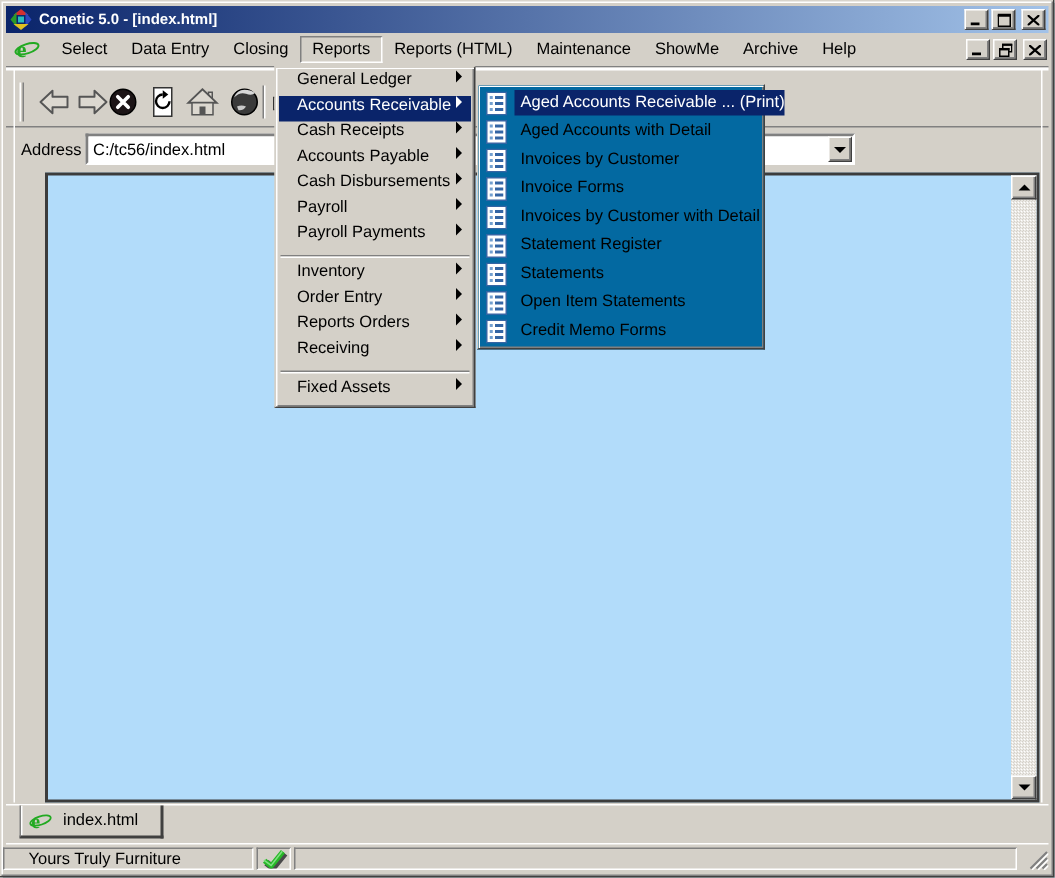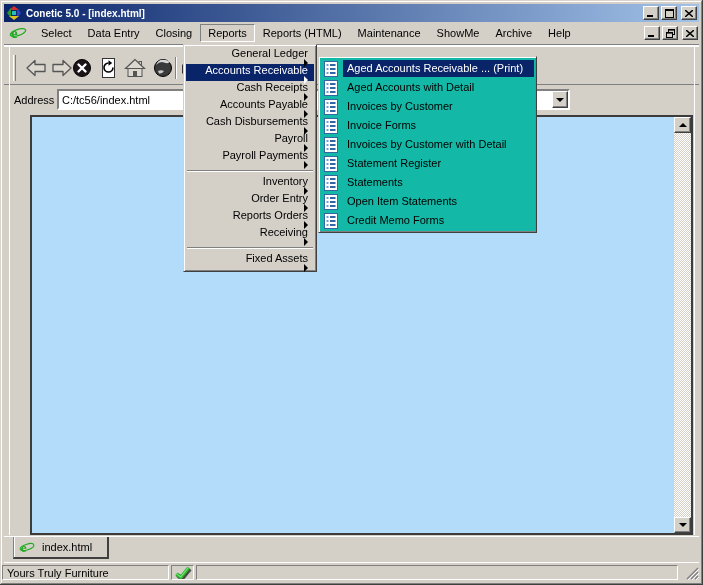--- a/index.html
+++ b/index.html
@@ -50,32 +50,32 @@
     box-shadow:inset -1px -1px 0 #808080;display:flex;align-items:center;justify-content:center;}
   
   .tabline{position:absolute;left:4px;right:4px;top:536px;height:1px;background:#fff;}
   .tab{position:absolute;left:13px;top:537px;width:96px;height:22px;background:#D4D0C8;
     border-left:1px solid #808080;border-right:2px solid #404040;border-bottom:2px solid #404040;
     box-shadow:inset 1px 0 0 #fff;display:flex;align-items:center;padding-left:5px;}
   .tab .te{width:16px;height:15px;margin-right:7px;}
   
   .statusline{position:absolute;left:4px;right:4px;top:562px;height:1px;background:#fff;}
   .spanel{position:absolute;top:565px;height:15px;border:1px solid;border-color:#808080 #fff #fff #808080;
-    display:flex;align-items:center;padding:0 4px;background:#D4D0C8;overflow:hidden;}
+    display:flex;align-items:center;padding:0 16px;background:#D4D0C8;overflow:hidden;}
   .sgrip{position:absolute;right:4px;top:567px;width:13px;height:13px;}
   
   .menupanel{position:absolute;left:183px;top:44px;width:134px;background:#D4D0C8;z-index:20;
     border:1px solid;border-color:#d4d0c8 #404040 #404040 #d4d0c8;
     box-shadow:inset 1px 1px 0 #fff,inset -1px -1px 0 #808080;padding:2px;}
-  .mi{height:17px;display:flex;align-items:flex-end;padding:0 6px 0 12px;white-space:nowrap;flex-direction:column;}
+  .mi{height:17px;display:flex;align-items:flex-start;padding:0 6px 0 12px;white-space:nowrap;}
   .mi .arr{margin-left:auto;width:0;height:0;border-top:4px solid transparent;border-bottom:4px solid transparent;border-left:4px solid currentColor;}
   .mi.active{background:#0A246A;color:#fff;}
   .msep{height:9px;display:flex;align-items:center;padding:0 1px;}
   .msep i{display:block;width:100%;height:2px;border-top:1px solid #808080;border-bottom:1px solid #fff;}
-  .submenu{position:absolute;left:318px;top:56px;width:219px;background:#14b8a6;z-index:21;
+  .submenu{position:absolute;left:318px;top:56px;width:192px;background:#0369a1;z-index:21;
     border:1px solid;border-color:#d4d0c8 #404040 #404040 #d4d0c8;
     box-shadow:inset 1px 1px 0 #fff,inset -1px -1px 0 #808080;padding:2px;}
   .smi{height:19px;display:flex;align-items:center;padding-left:2px;white-space:nowrap;}
   .smi .sicon{width:16px;height:16px;margin-right:4px;flex:0 0 16px;}
   .smi .slabel{flex:1;line-height:17px;padding-left:4px;}
   .smi.active .slabel{background:#0A246A;color:#fff;}
 </style>
 </head>
 <body>
 

